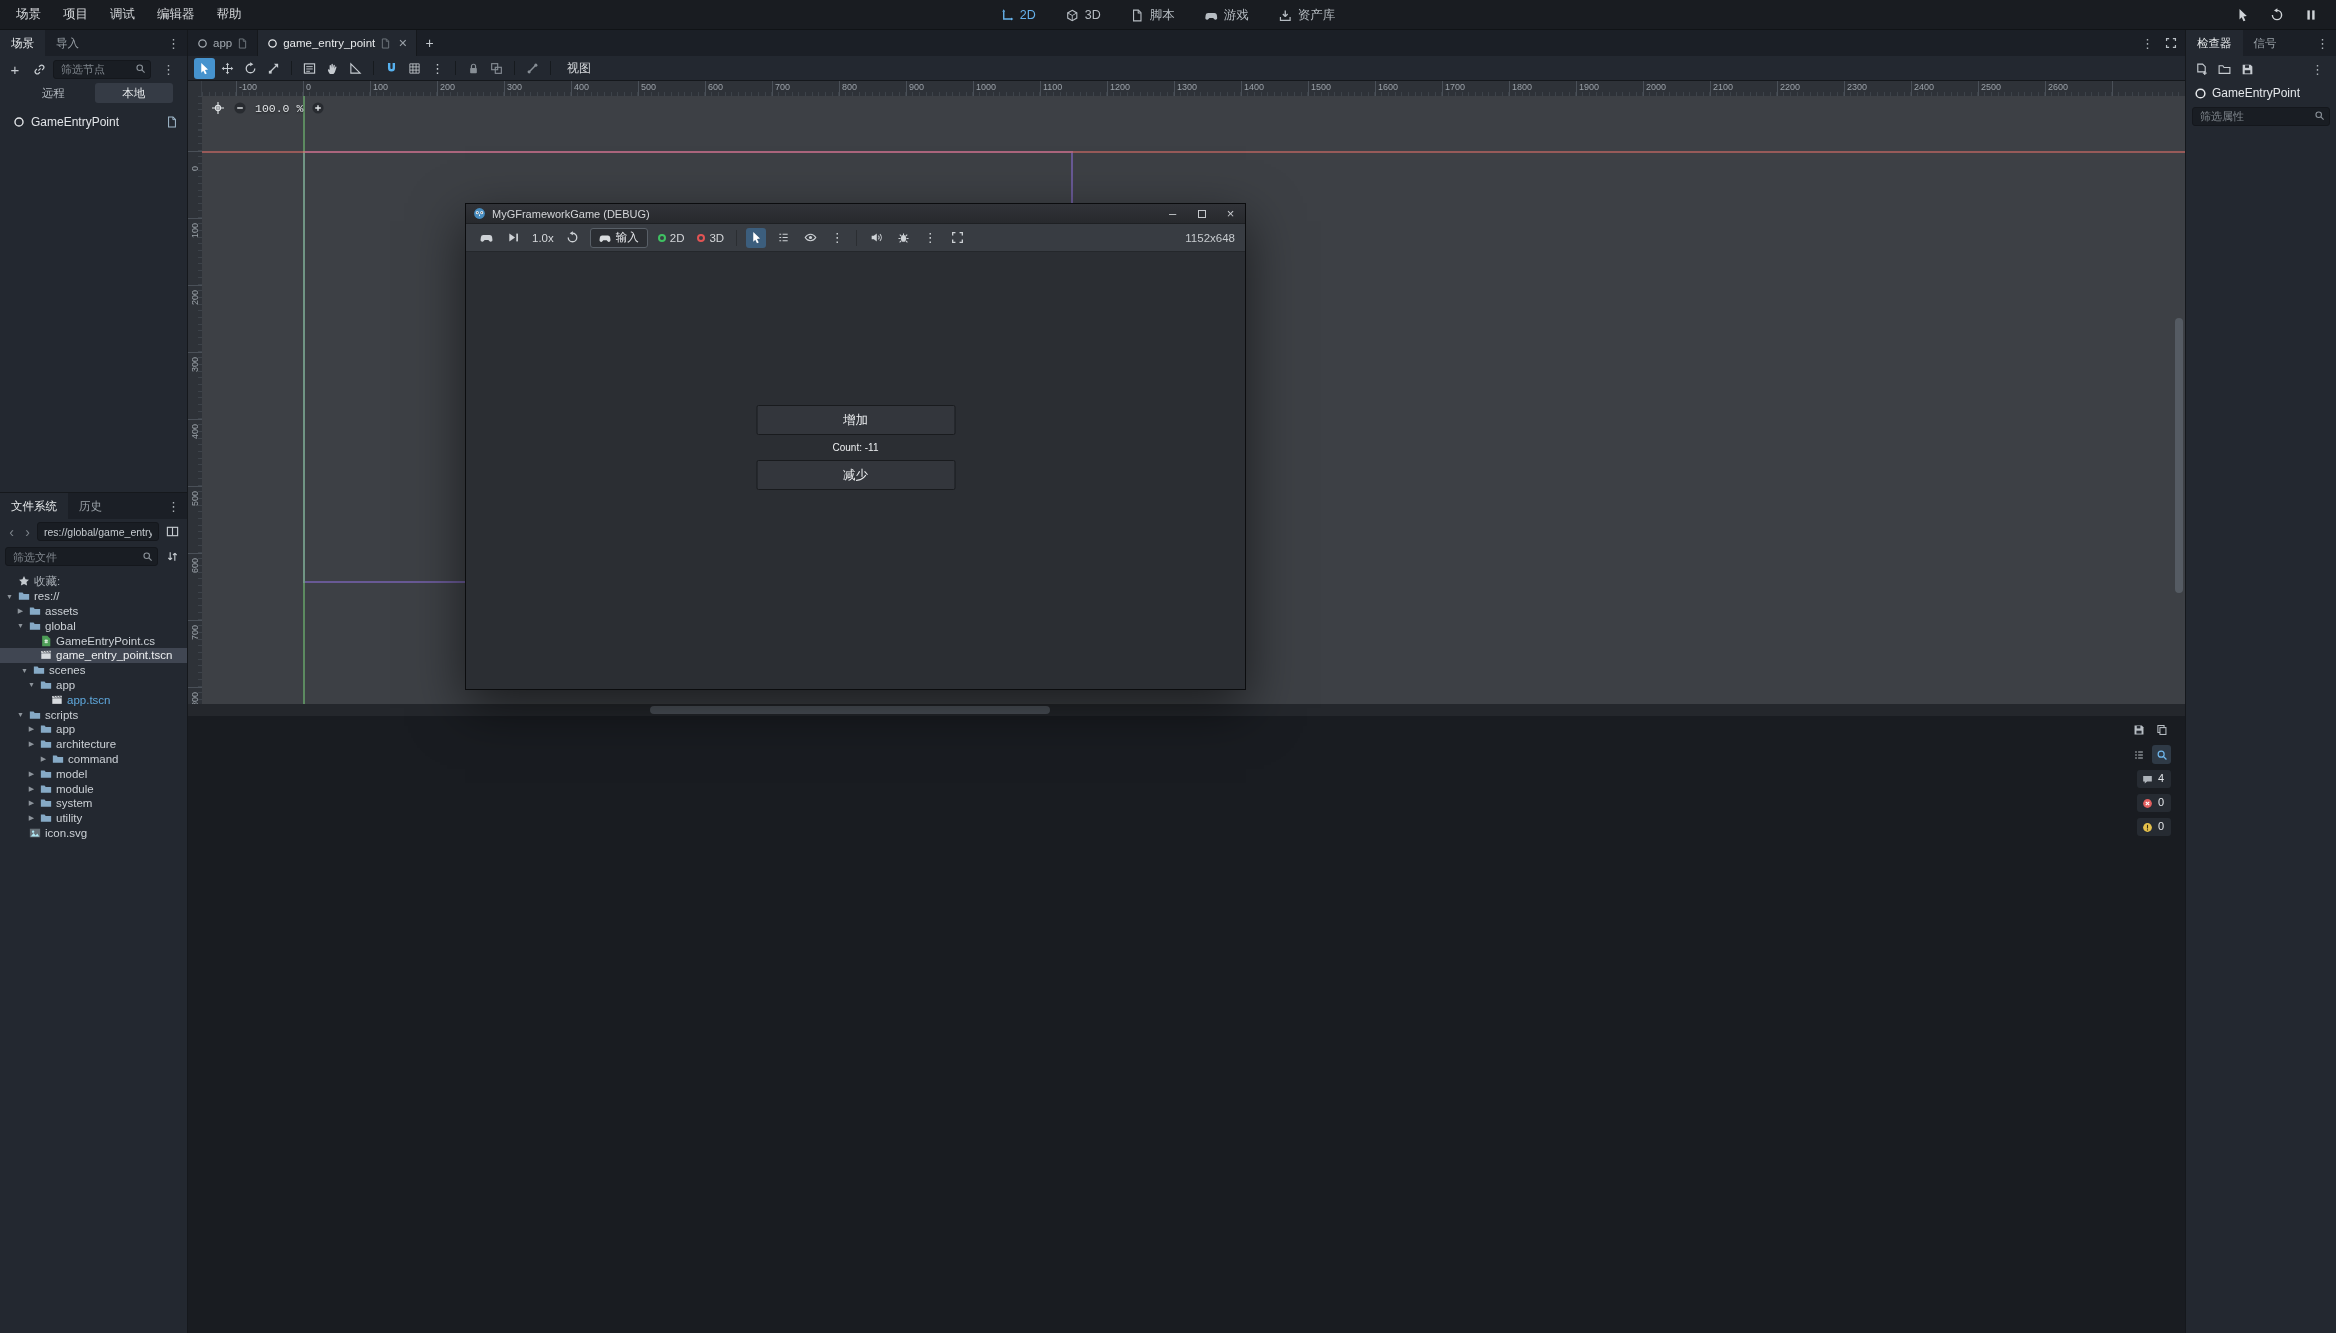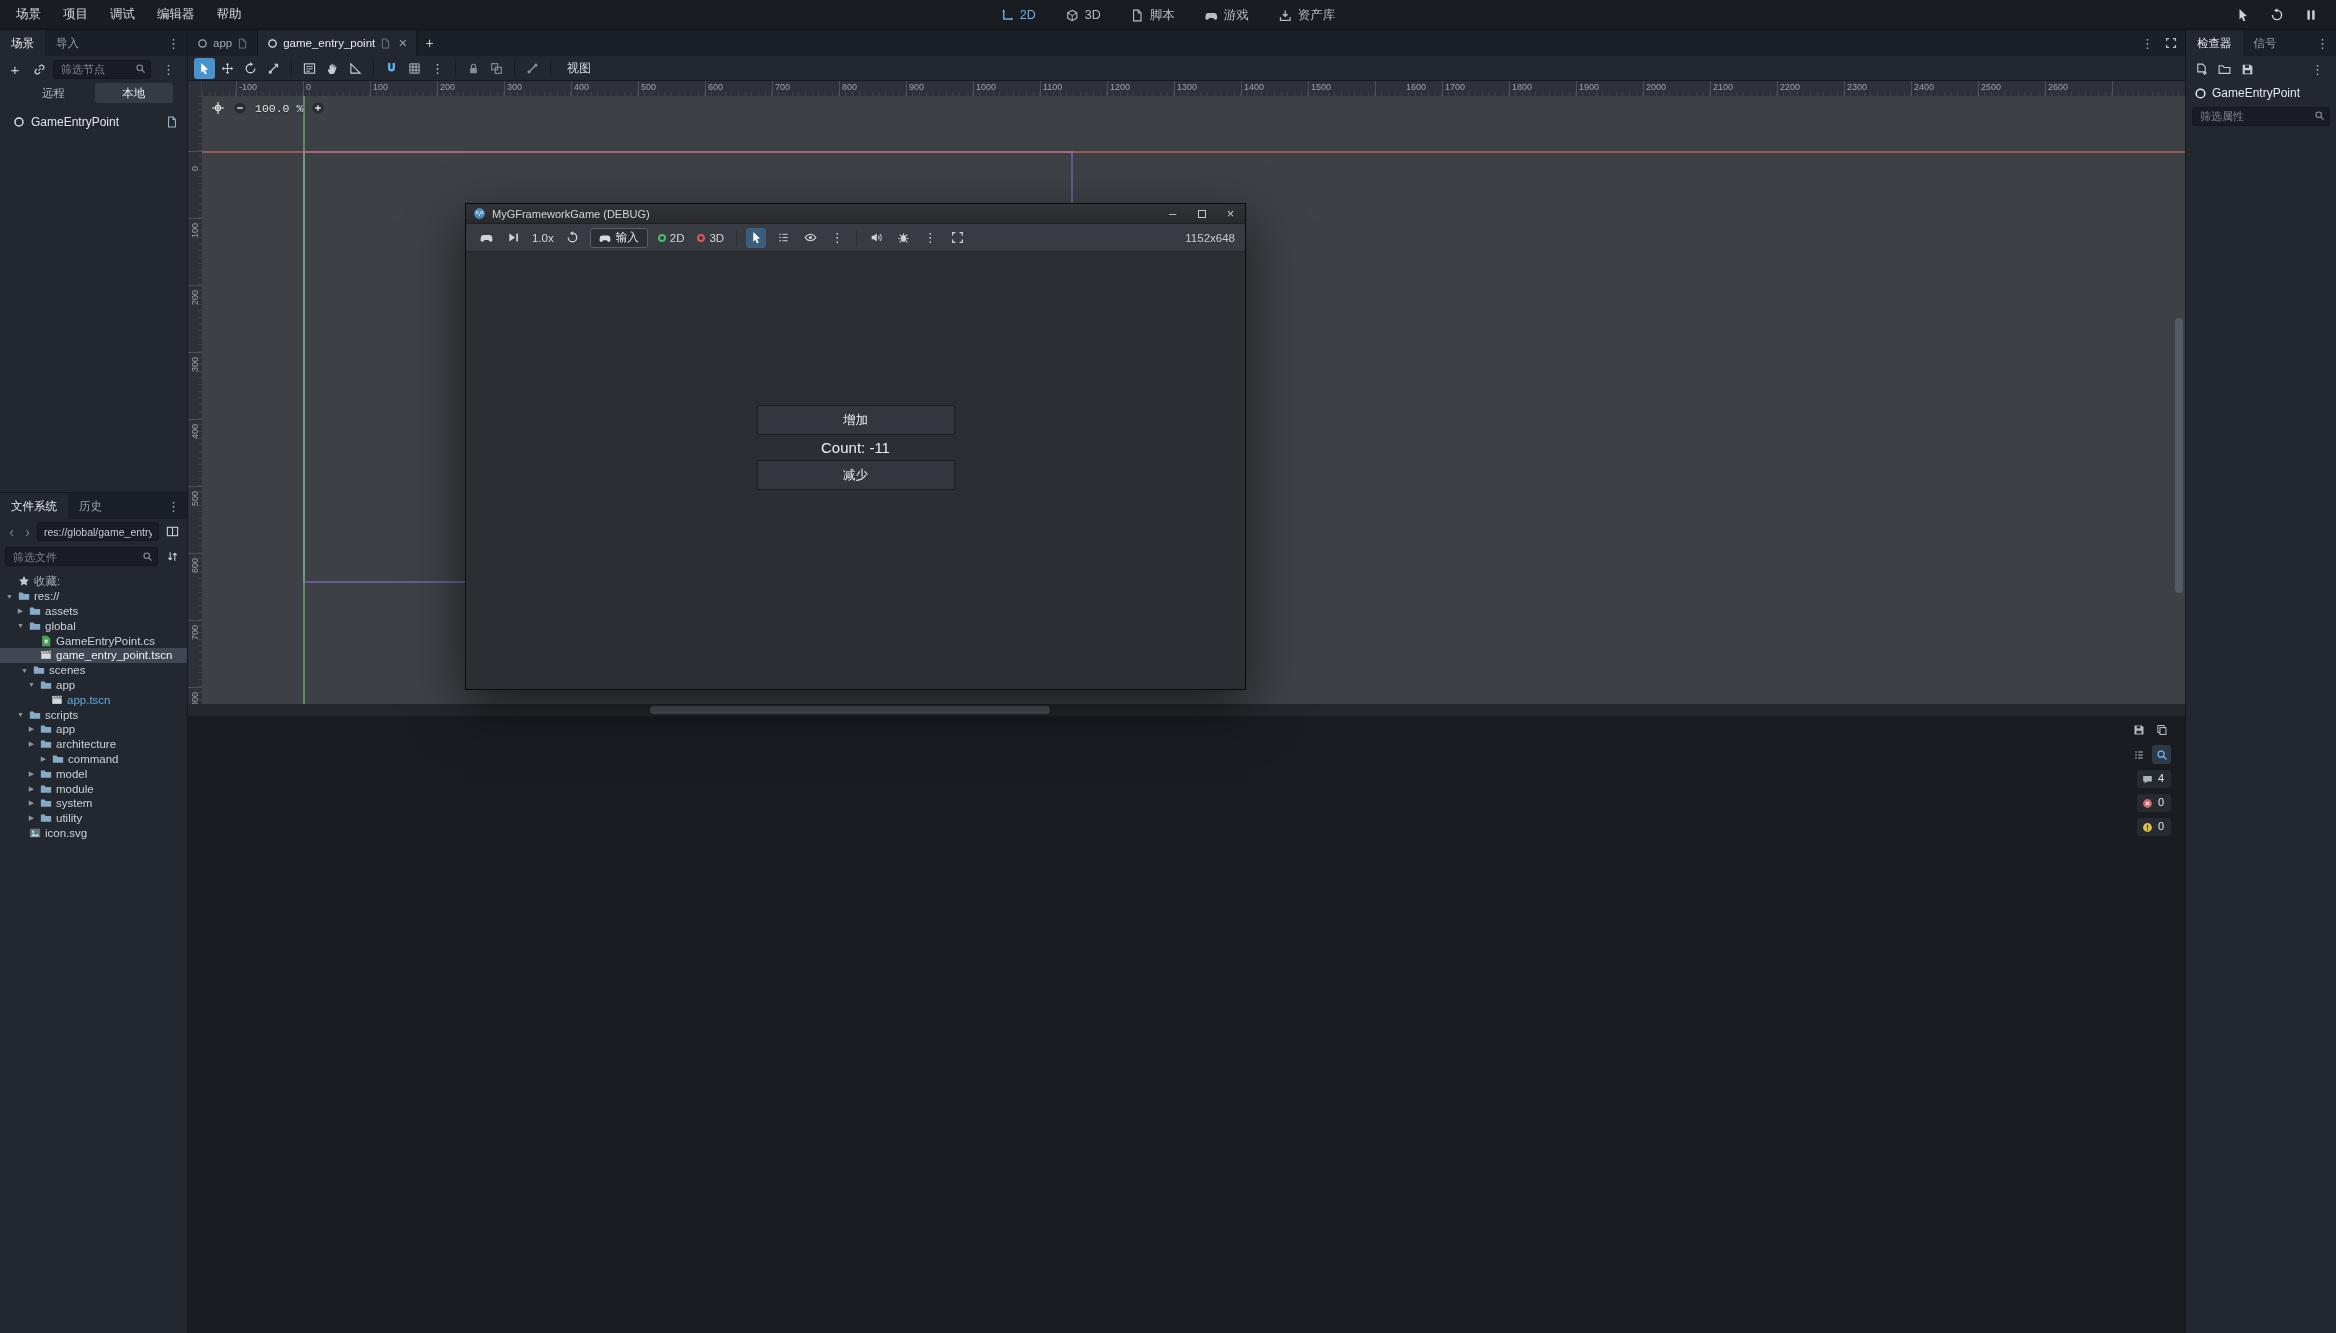--- a/index.html
+++ b/index.html
@@ -142,21 +142,21 @@
 .gw-input-btn{display:flex;align-items:center;gap:5px;height:20px;padding:0 8px;background:#2b2e33;border:1px solid #596068;border-radius:3px;font-size:11.5px;color:#e8eaed;}
 .gw-input-btn svg{width:12px;height:12px;color:#d8dbde;}
 .gw-dim{display:flex;align-items:center;gap:4px;font-size:11.5px;color:#d4d7da;padding:0 3px;}
 .ring{width:8px;height:8px;border-radius:50%;display:block;border:2px solid #3fc162;}
 .ring.r{border-color:#e25454;}
 .gw-sep{width:1px;height:16px;background:#2b2e32;margin:0 2px;}
 .gw-res{margin-left:auto;font-size:11.5px;color:#c7cbcf;}
 .gw-content{flex:1;position:relative;}
 .gw-stack{position:absolute;left:50%;top:153px;transform:translateX(-50%);width:199px;}
 .gw-button{display:block;width:100%;height:30px;background:#33363c;border:1px solid #191b1e;border-radius:2px;color:#edeff1;font-size:12.5px;font-family:inherit;}
-.gw-count{height:25px;display:flex;align-items:center;justify-content:center;color:#edeff1;font-size:15px;}
+.gw-count{height:25px;display:flex;align-items:center;justify-content:center;color:#edeff1;font-size:10px;}
 </style>
 </head>
 <body>
 
 <div id="app">
 
   <header class="topbar">
     <nav class="menus">
         <span class="menu-item">场景</span>
         <span class="menu-item">项目</span>
@@ -591,21 +591,21 @@
           <span class="hlabel" style="left: 841px;">1100</span>
           <i class="htick" style="left: 905px;"></i>
           <span class="hlabel" style="left: 908px;">1200</span>
           <i class="htick" style="left: 972px;"></i>
           <span class="hlabel" style="left: 975px;">1300</span>
           <i class="htick" style="left: 1039px;"></i>
           <span class="hlabel" style="left: 1042px;">1400</span>
           <i class="htick" style="left: 1106px;"></i>
           <span class="hlabel" style="left: 1109px;">1500</span>
           <i class="htick" style="left: 1173px;"></i>
-          <span class="hlabel" style="left: 1176px; margin-left: 28px;">1600</span>
+          <span class="hlabel" style="left: 1176px;">1600</span>
           <i class="htick" style="left: 1240px;"></i>
           <span class="hlabel" style="left: 1243px;">1700</span>
           <i class="htick" style="left: 1307px;"></i>
           <span class="hlabel" style="left: 1310px;">1800</span>
           <i class="htick" style="left: 1374px;"></i>
           <span class="hlabel" style="left: 1377px;">1900</span>
           <i class="htick" style="left: 1441px;"></i>
           <span class="hlabel" style="left: 1444px;">2000</span>
           <i class="htick" style="left: 1508px;"></i>
           <span class="hlabel" style="left: 1511px;">2100</span>

